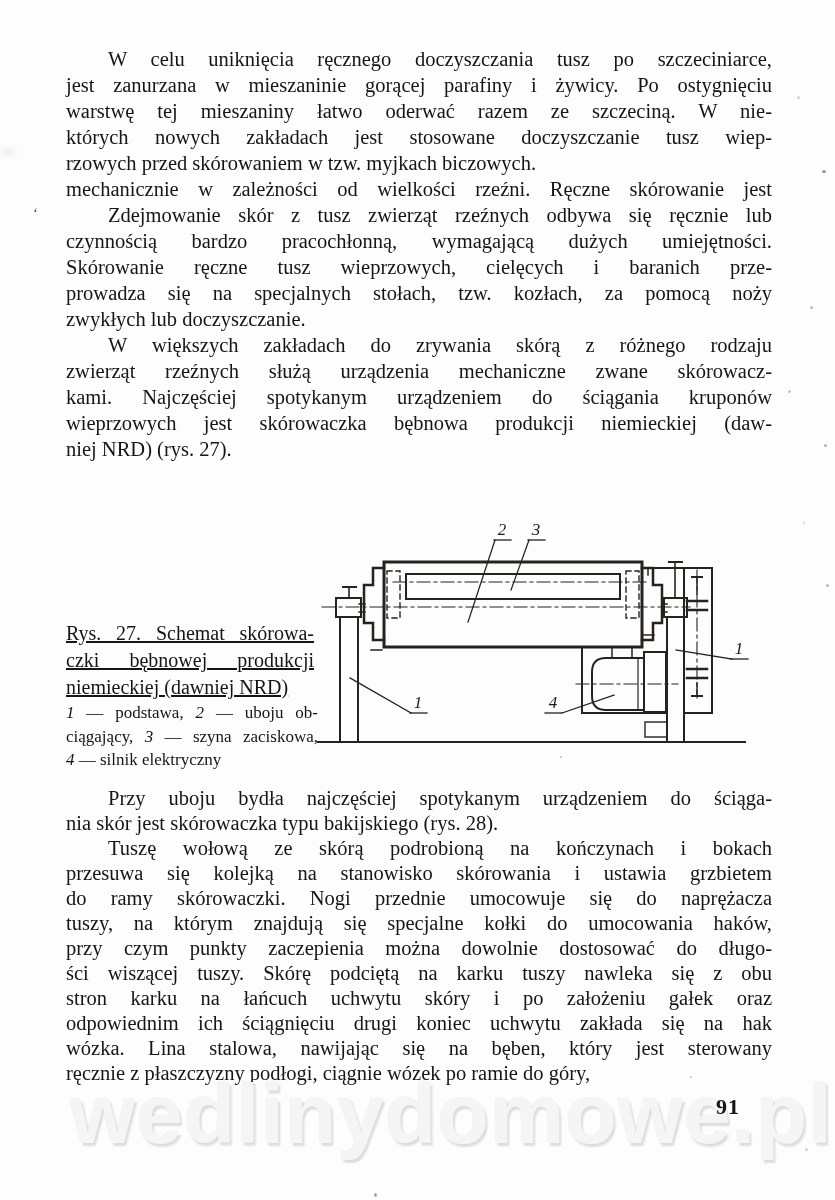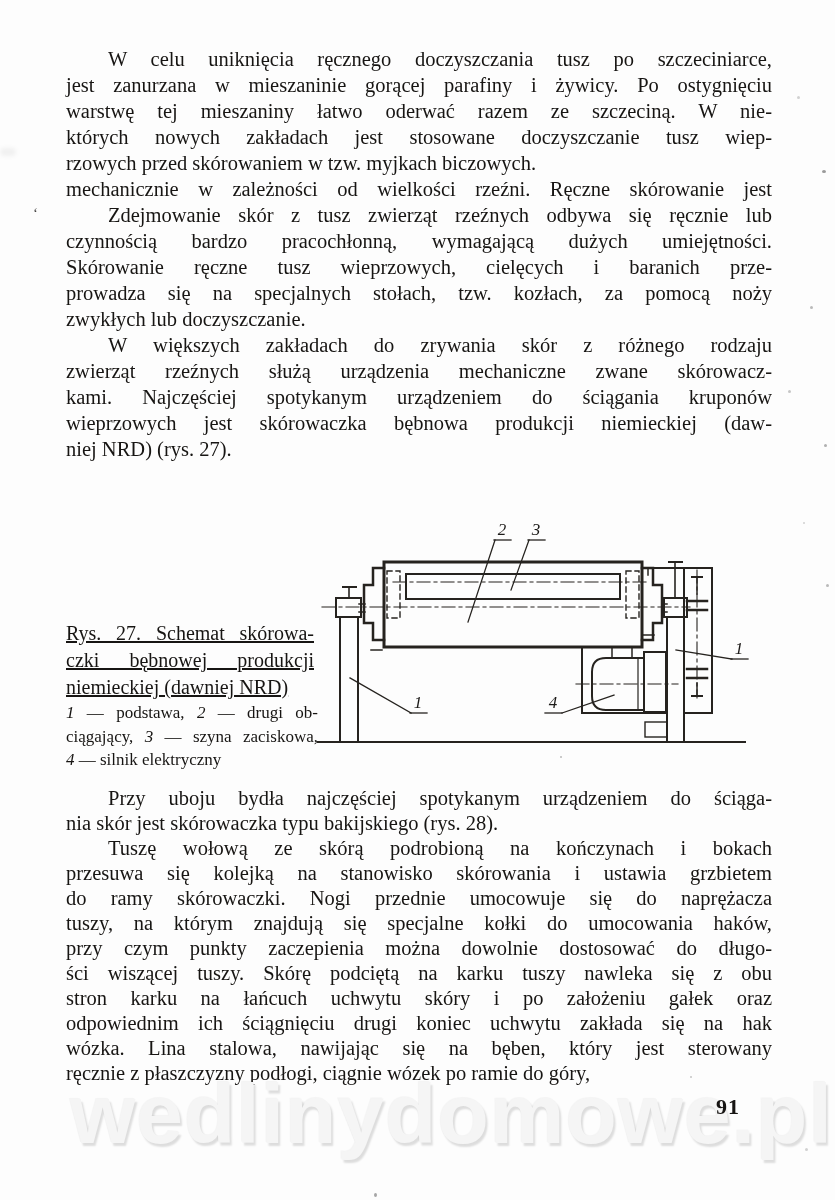--- a/index.html
+++ b/index.html
@@ -50,35 +50,35 @@
     <div class="ln">jest zanurzana w mieszaninie gorącej parafiny i żywicy. Po ostygnięciu</div>
     <div class="ln">warstwę tej mieszaniny łatwo oderwać razem ze szczeciną. W nie-</div>
     <div class="ln">których nowych zakładach jest stosowane doczyszczanie tusz wiep-</div>
     <div class="ln last">rzowych przed skórowaniem w tzw. myjkach biczowych.</div>
     <div class="ln">mechanicznie w zależności od wielkości rzeźni. Ręczne skórowanie jest</div>
     <div class="ln ind">Zdejmowanie skór z tusz zwierząt rzeźnych odbywa się ręcznie lub</div>
     <div class="ln">czynnością bardzo pracochłonną, wymagającą dużych umiejętności.</div>
     <div class="ln">Skórowanie ręczne tusz wieprzowych, cielęcych i baranich prze-</div>
     <div class="ln">prowadza się na specjalnych stołach, tzw. kozłach, za pomocą noży</div>
     <div class="ln last">zwykłych lub doczyszczanie.</div>
-    <div class="ln ind">W większych zakładach do zrywania skór z różnego rodzaju</div>
+    <div class="ln ind">W większych zakładach do zrywania skórą z różnego rodzaju</div>
     <div class="ln">zwierząt rzeźnych służą urządzenia mechaniczne zwane skórowacz-</div>
     <div class="ln">kami. Najczęściej spotykanym urządzeniem do ściągania kruponów</div>
     <div class="ln">wieprzowych jest skórowaczka bębnowa produkcji niemieckiej (daw-</div>
     <div class="ln last">niej NRD) (rys. 27).</div>
   </div>
 
 <div id="figure-caption">
     <div class="ln">Rys. 27. Schemat skórowa-</div>
     <div class="ln">czki bębnowej produkcji</div>
     <div class="ln last">niemieckiej (dawniej NRD)</div>
   </div>
 
 <div id="figure-legend">
-    <div class="ln"><span class="em">1</span><span> — podstawa, </span><span class="em">2</span><span> — drugi ob-</span></div>
+    <div class="ln"><span class="em">1</span><span> — podstawa, </span><span class="em">2</span><span> — uboju ob-</span></div>
     <div class="ln"><span>ciągający, </span><span class="em">3</span><span> — szyna zaciskowa,</span></div>
     <div class="ln last"><span class="em">4</span><span> — silnik elektryczny</span></div>
   </div>
 
 <div id="diagram-wrap">
 <svg width="530" height="270" viewBox="0 0 530 270">
   <g stroke="#26231f" fill="none" stroke-linecap="square">
 
     <line x1="20" y1="244" x2="447" y2="244" stroke-width="2"></line>
 

